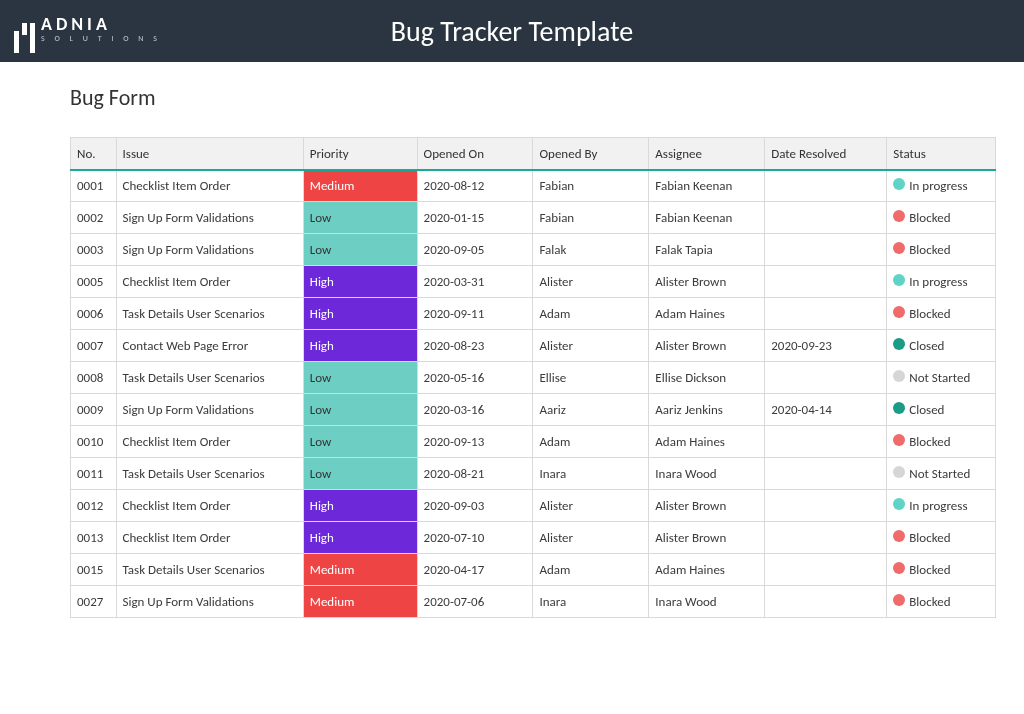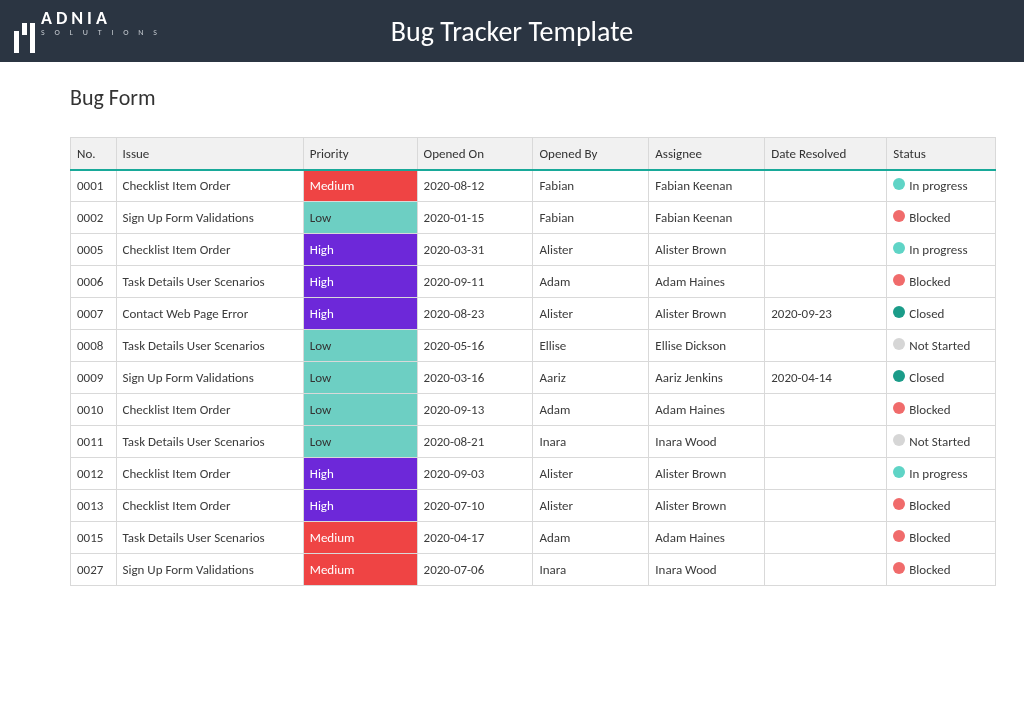--- a/index.html
+++ b/index.html
@@ -30,21 +30,21 @@
   height: 36px;
   margin-top: 8px;
 }
 .logo-bars span {
   width: 5px;
   background: #fff;
 }
 .logo-bars span:nth-child(1){height:22px}
 .logo-bars span:nth-child(2){height:12px; align-self:flex-start; margin-top:6px}
 .logo-bars span:nth-child(3){height:30px}
-.logo-text { color:#fff; line-height:1.05; }
+.logo-text { color:#fff; line-height:1.05; margin-top:6px }
 .logo-text .brand { font-size:18px; font-weight:700; letter-spacing:4px; }
 .logo-text .sub { font-size:8px; letter-spacing:4px; color:#c8cdd3; }
 .header-title {
   position: absolute;
   left: 50%;
   transform: translateX(-50%);
   color:#fff;
   font-size:28px;
   font-weight:400;
 }
@@ -137,20 +137,35 @@
           <td>Fabian Keenan</td>
           <td></td>
           <td>
             <div class="status-cell">
               <span class="dot dot-blocked"></span>
               <span>Blocked</span>
             </div>
           </td>
         </tr>
         <tr>
+          <td>0003</td>
+          <td>Sign Up Form Validations</td>
+          <td class="pri-low">Low</td>
+          <td>2020-09-05</td>
+          <td>Falak</td>
+          <td>Falak Tapia</td>
+          <td></td>
+          <td>
+            <div class="status-cell">
+              <span class="dot dot-blocked"></span>
+              <span>Blocked</span>
+            </div>
+          </td>
+        </tr>
+        <tr>
           <td>0005</td>
           <td>Checklist Item Order</td>
           <td class="pri-high">High</td>
           <td>2020-03-31</td>
           <td>Alister</td>
           <td>Alister Brown</td>
           <td></td>
           <td>
             <div class="status-cell">
               <span class="dot dot-inprogress"></span>

